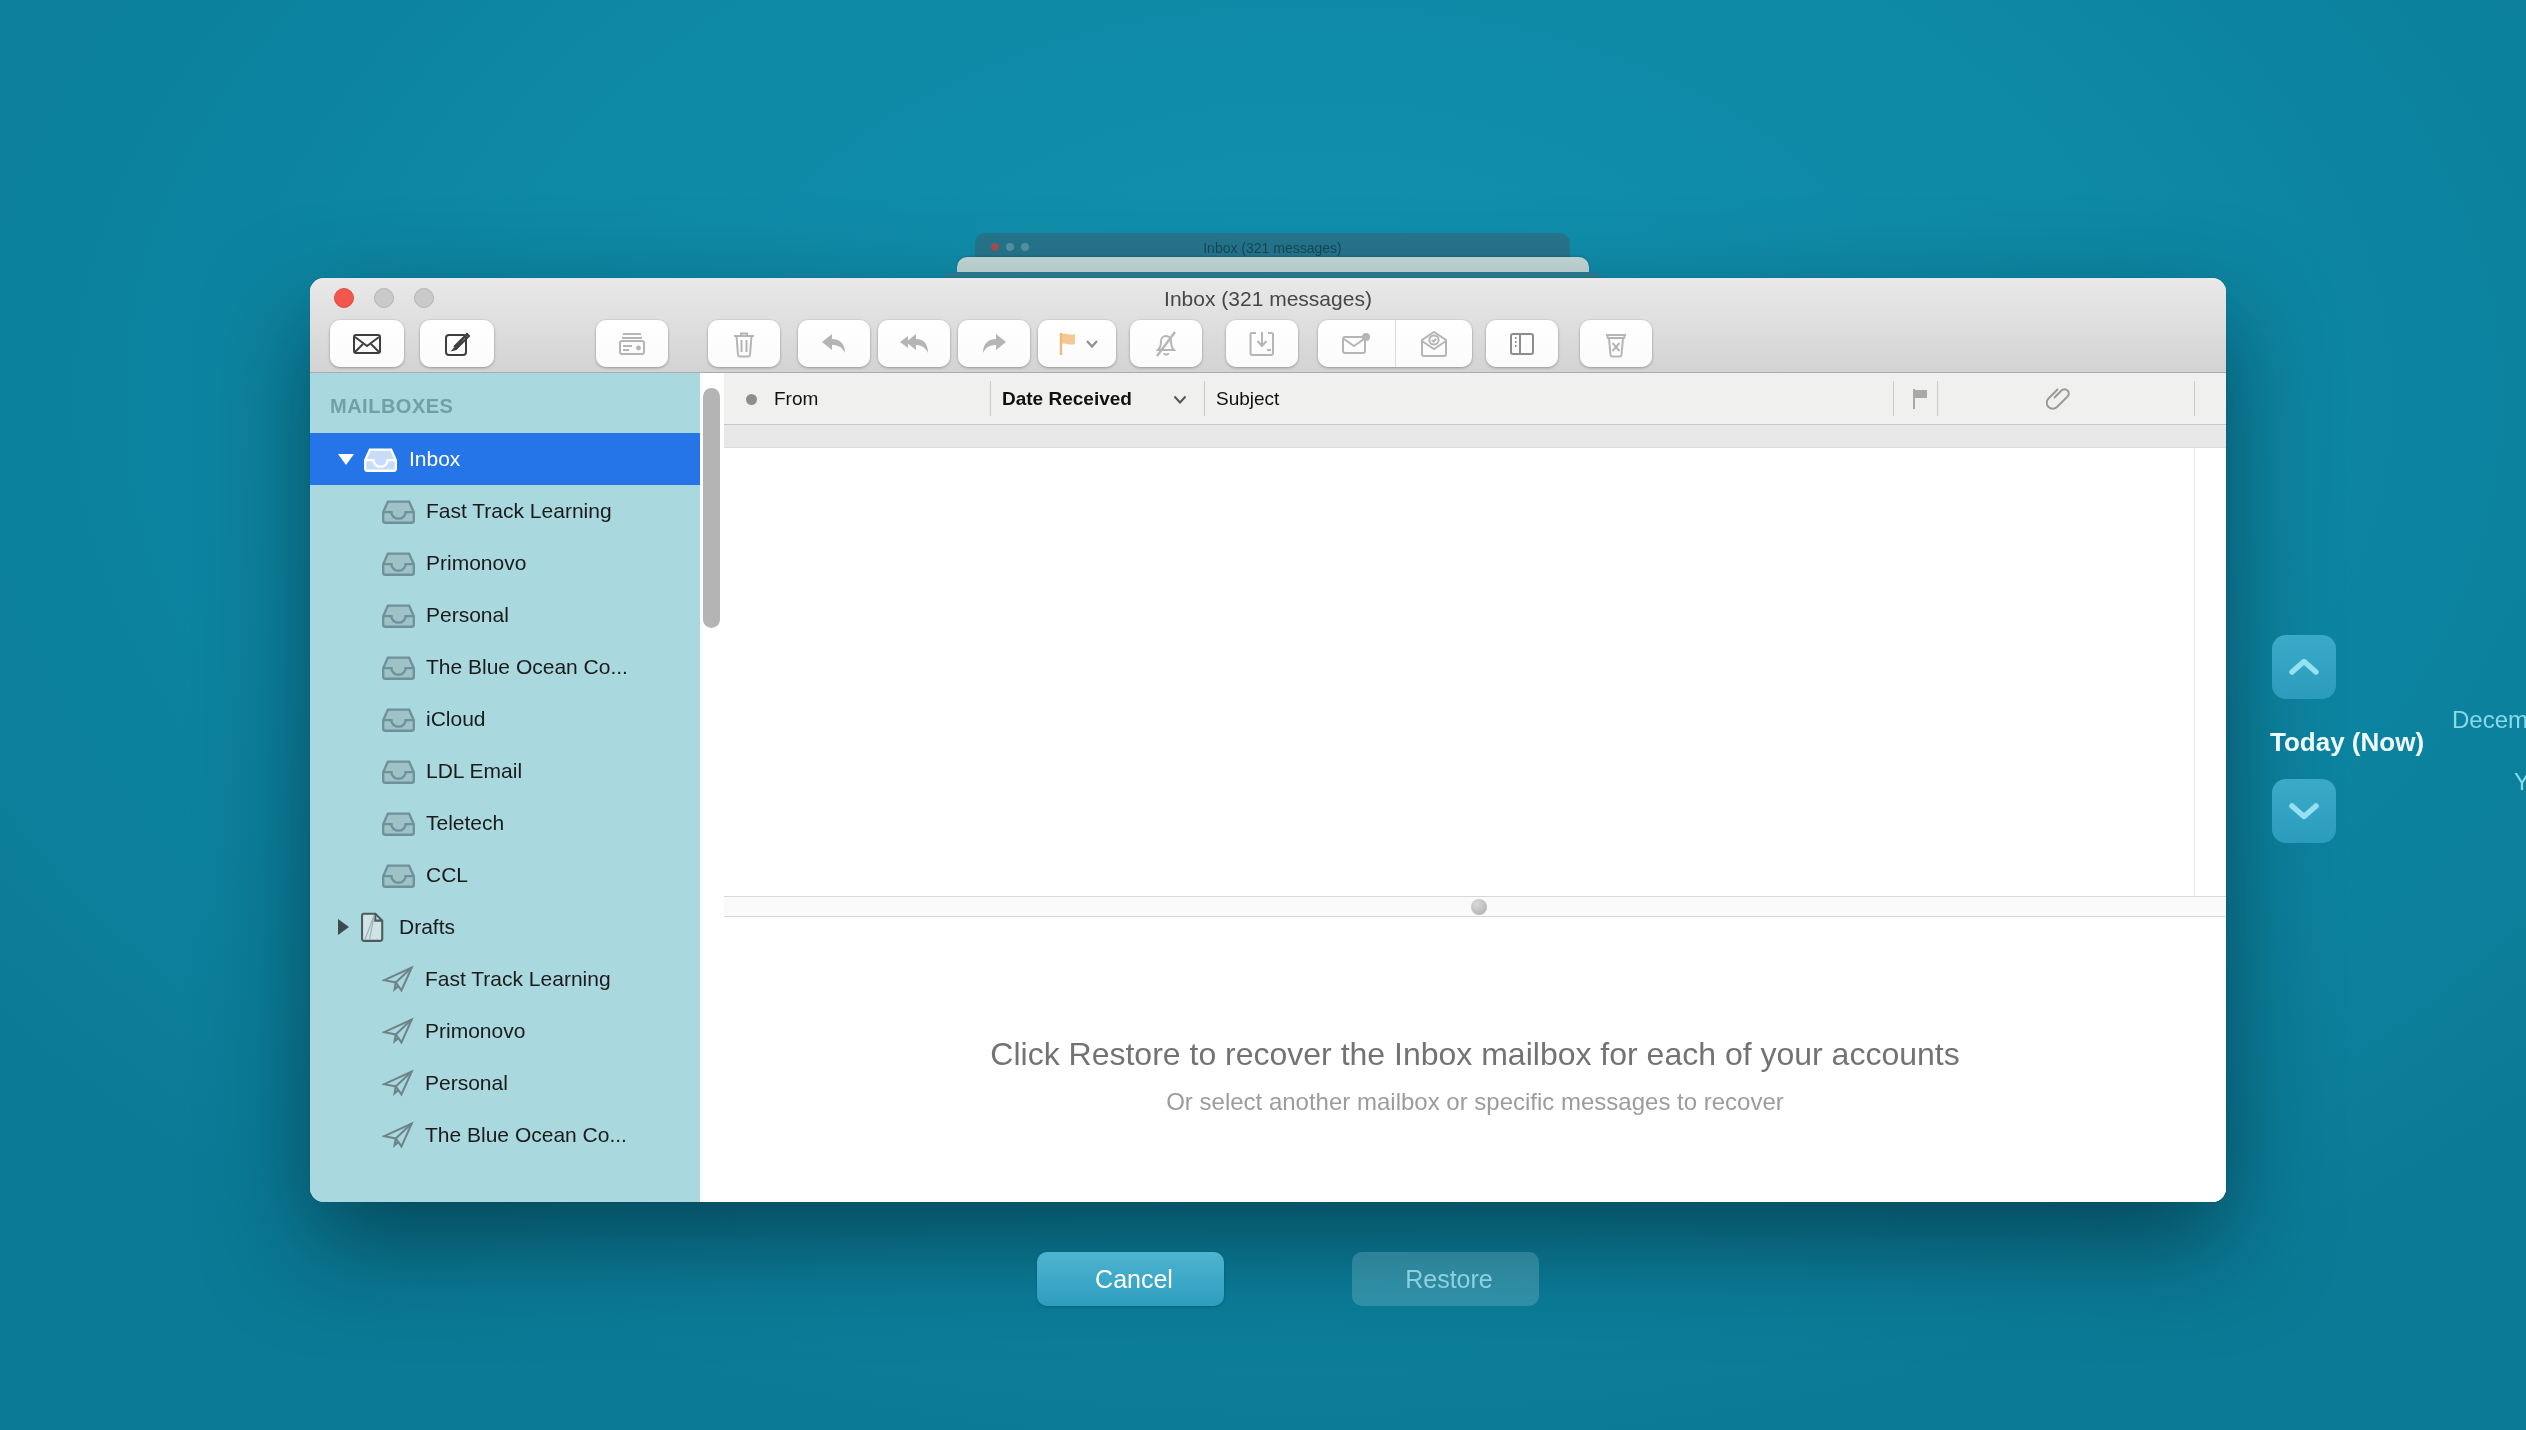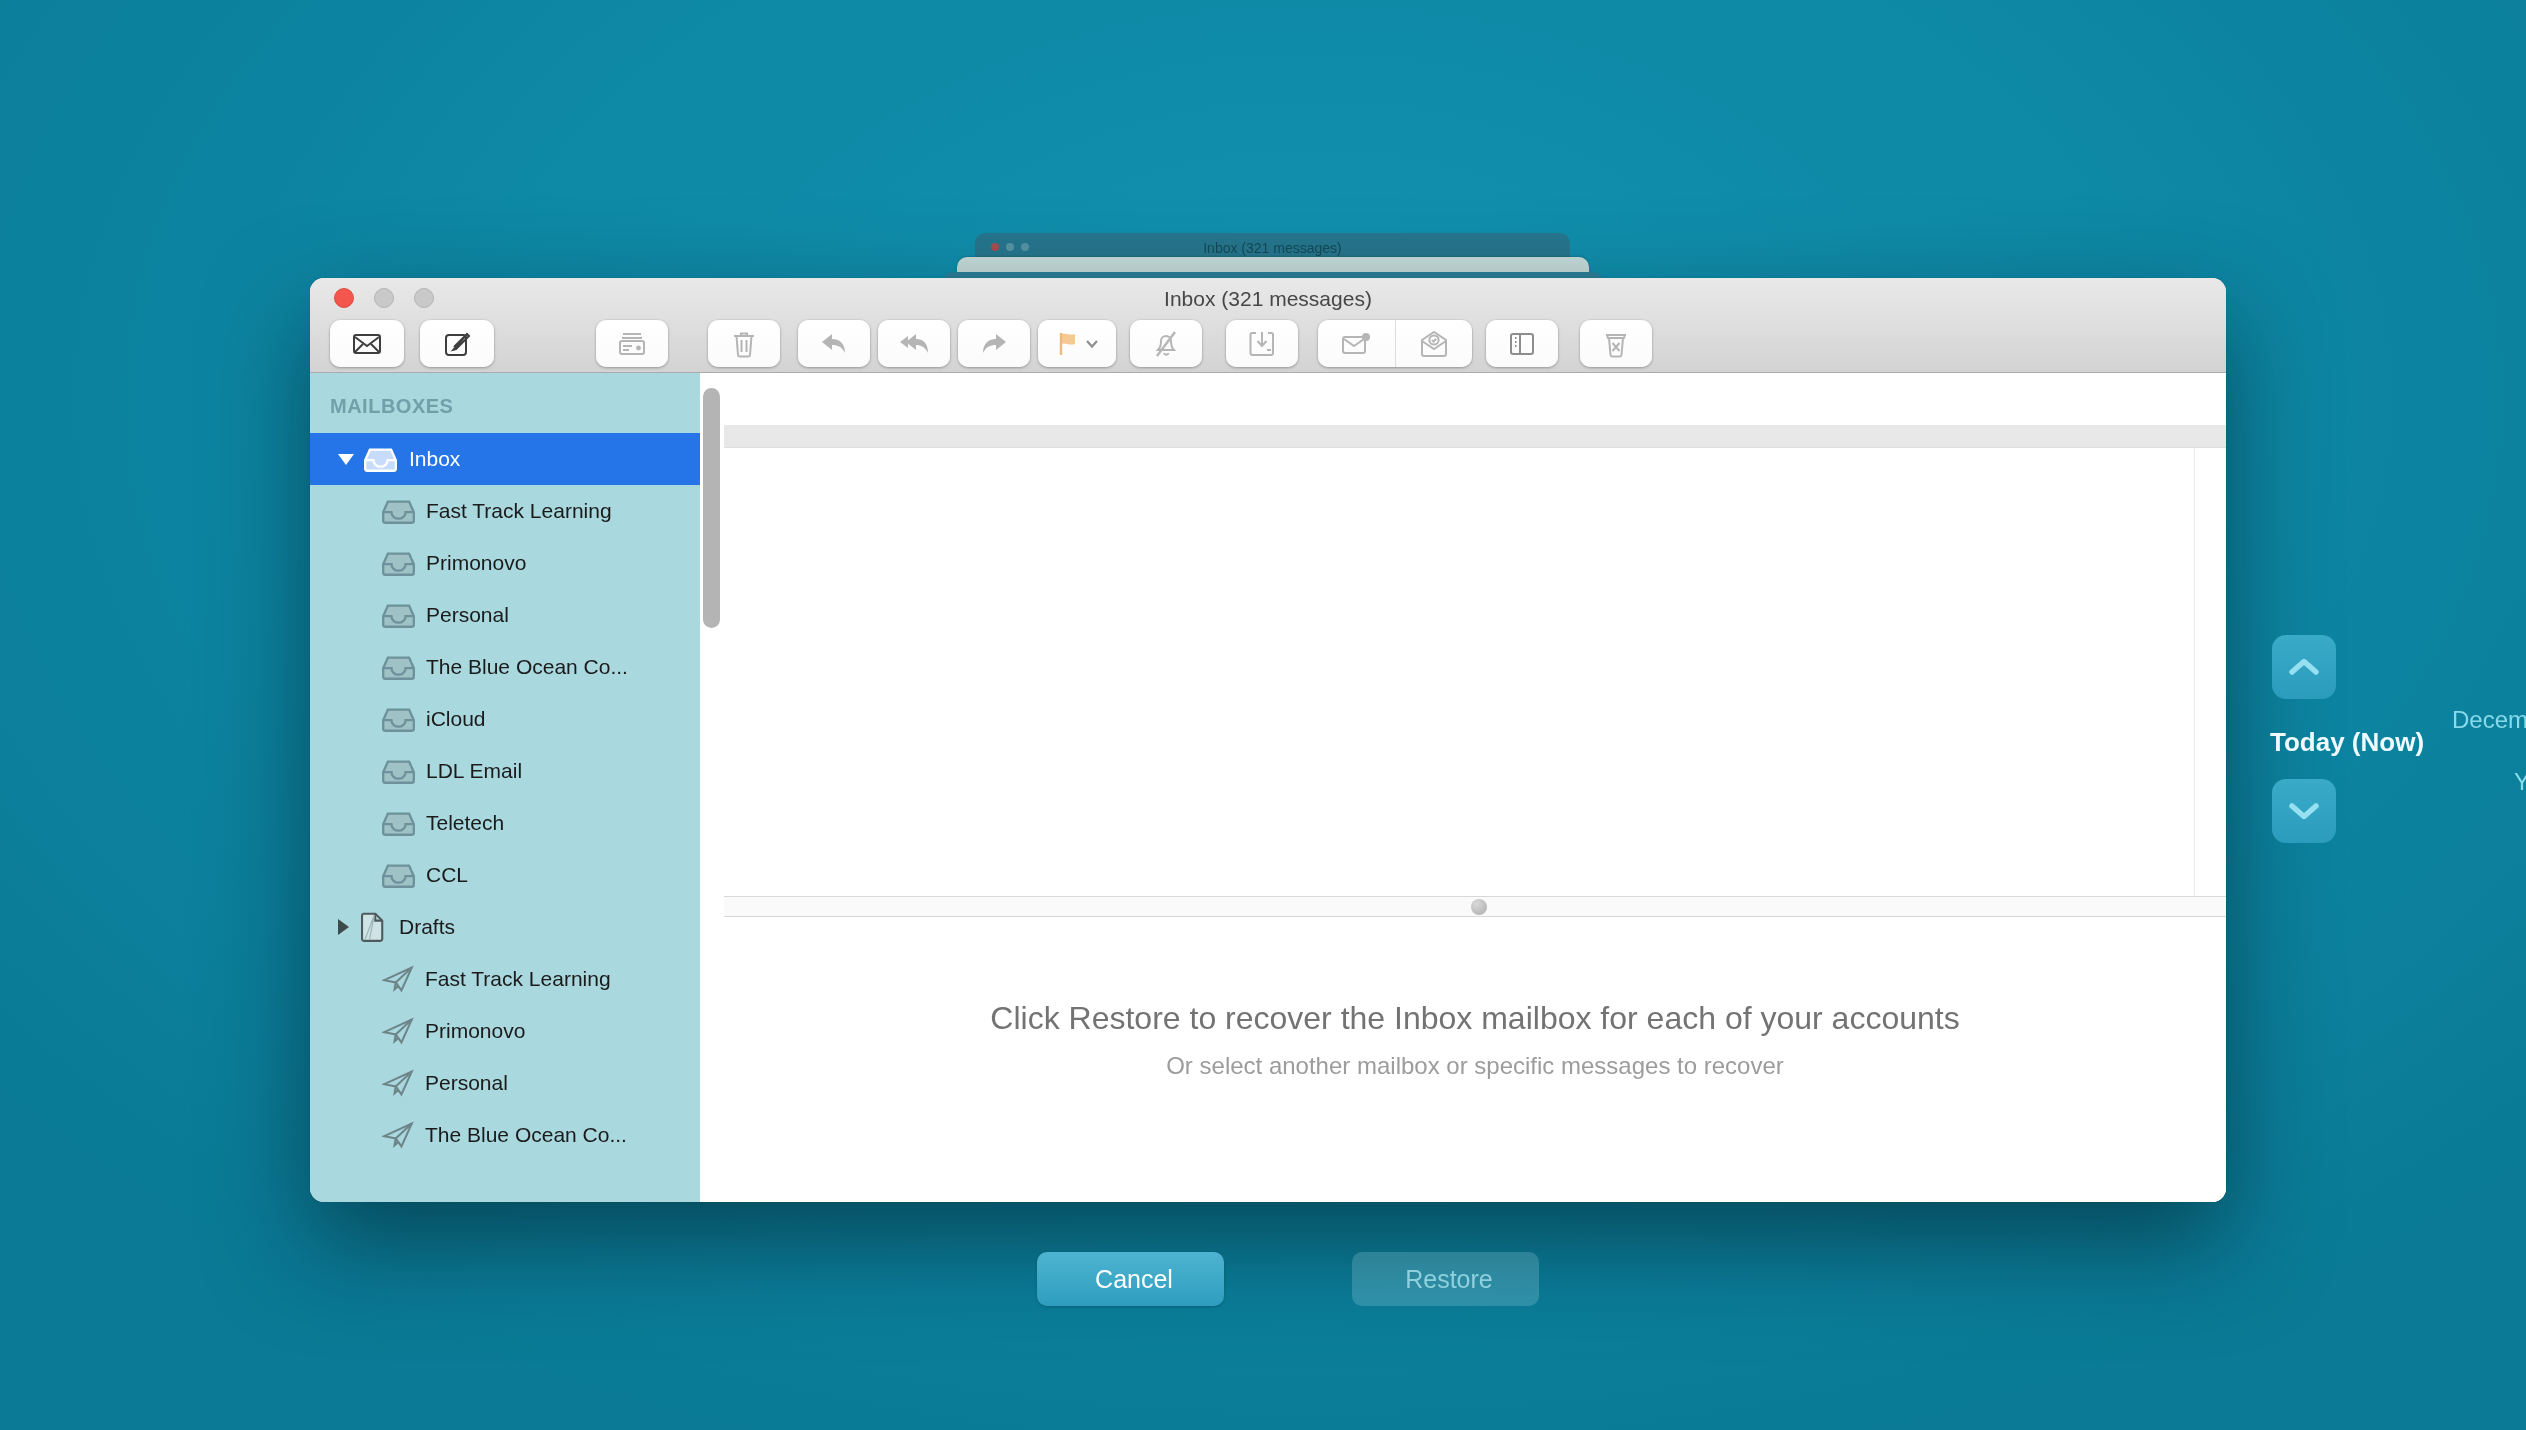--- a/index.html
+++ b/index.html
@@ -71,21 +71,21 @@
   .lh-dot{position:absolute;left:22px;top:21px;width:11px;height:11px;border-radius:50%;background:#8e8e8e;}
   .subrow{position:absolute;left:0;right:0;top:52px;height:23px;background:#e8e8e8;border-bottom:1px solid #dedede;}
   .col-line{position:absolute;left:1470px;top:75px;width:1px;height:448px;background:#e9e9e9;}
 
   .splitter{position:absolute;left:0;right:0;top:523px;height:21px;background:#fafafa;
     border-top:1px solid #d8d8d8;border-bottom:1px solid #d8d8d8;}
   .split-dot{position:absolute;left:747px;top:2px;width:16px;height:16px;border-radius:50%;
     background:radial-gradient(circle at 35% 30%, #d9d9d9, #ababab);}
 
   .restore-pane{position:absolute;left:0;right:0;top:545px;bottom:0;background:#fff;text-align:center;}
-  .rp-title{margin-top:82px;font-size:32px;color:#737373;}
+  .rp-title{margin-top:118px;font-size:32px;color:#737373;}
   .rp-sub{margin-top:15px;font-size:24px;color:#9c9c9c;}
 
   
   .dlg-btn{position:absolute;top:1252px;width:187px;height:54px;border-radius:10px;border:none;
     font-size:25px;display:flex;align-items:center;justify-content:center;cursor:pointer;padding-left:13px;}
   .btn-cancel{left:1037px;background:linear-gradient(#4db4d0,#2f9dbf);color:#fff;
     box-shadow:0 1px 3px rgba(0,30,40,.25);}
   .btn-restore{left:1352px;background:rgba(190,235,245,.20);color:#8fd0de;}
 
   
@@ -375,20 +375,41 @@
           </div>
 
         </div>
       </div>
 
       <div class="sb-scroll">
         <div class="sb-thumb"></div>
       </div>
 
       <div class="listpane">
+        <div class="list-header">
+          <span class="lh-dot"></span>
+          <span class="lh-item" style="left:50px;">From</span>
+          <span class="lh-div" style="left:266px;"></span>
+          <span class="lh-item" style="left:278px;font-weight:bold;">Date Received</span>
+          <svg style="position:absolute;left:448px;top:21px;" width="16" height="11" viewBox="0 0 16 11" fill="none">
+              <path d="M2.5 2.5 L8 8.5 L13.5 2.5" stroke="#555" stroke-width="2"></path>
+            </svg>
+          <span class="lh-div" style="left:480px;"></span>
+          <span class="lh-item" style="left:492px;">Subject</span>
+          <span class="lh-div" style="left:1169px;"></span>
+          <svg style="position:absolute;left:1186px;top:15px;" width="20" height="22" viewBox="0 0 20 22">
+              <path fill="#a9a9a9" d="M4 2 h13 v8 h-13 z"></path>
+              <path stroke="#a9a9a9" stroke-width="2" d="M4 1 v20"></path>
+            </svg>
+          <span class="lh-div" style="left:1213px;"></span>
+          <svg style="position:absolute;left:1322px;top:13px;" width="26" height="27" viewBox="0 0 26 27" fill="none">
+              <path d="M8 12 L15.5 4.5 a4.2 4.2 0 0 1 6 6 L11 21 a6 6 0 0 1 -8.5 -8.5 L12 3" stroke="#9a9a9a" stroke-width="2"></path>
+            </svg>
+          <span class="lh-div" style="left:1470px;"></span>
+        </div>
         <div class="subrow"></div>
         <div class="col-line"></div>
 
         <div class="splitter">
           <div class="split-dot"></div>
         </div>
 
         <div class="restore-pane">
           <div class="rp-title">Click Restore to recover the Inbox mailbox for each of your accounts</div>
           <div class="rp-sub">Or select another mailbox or specific messages to recover</div>

